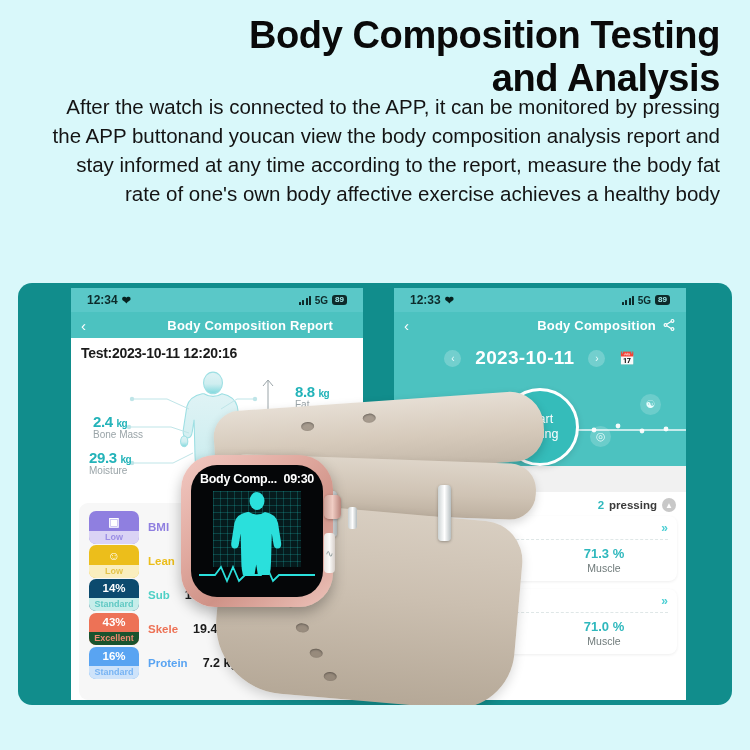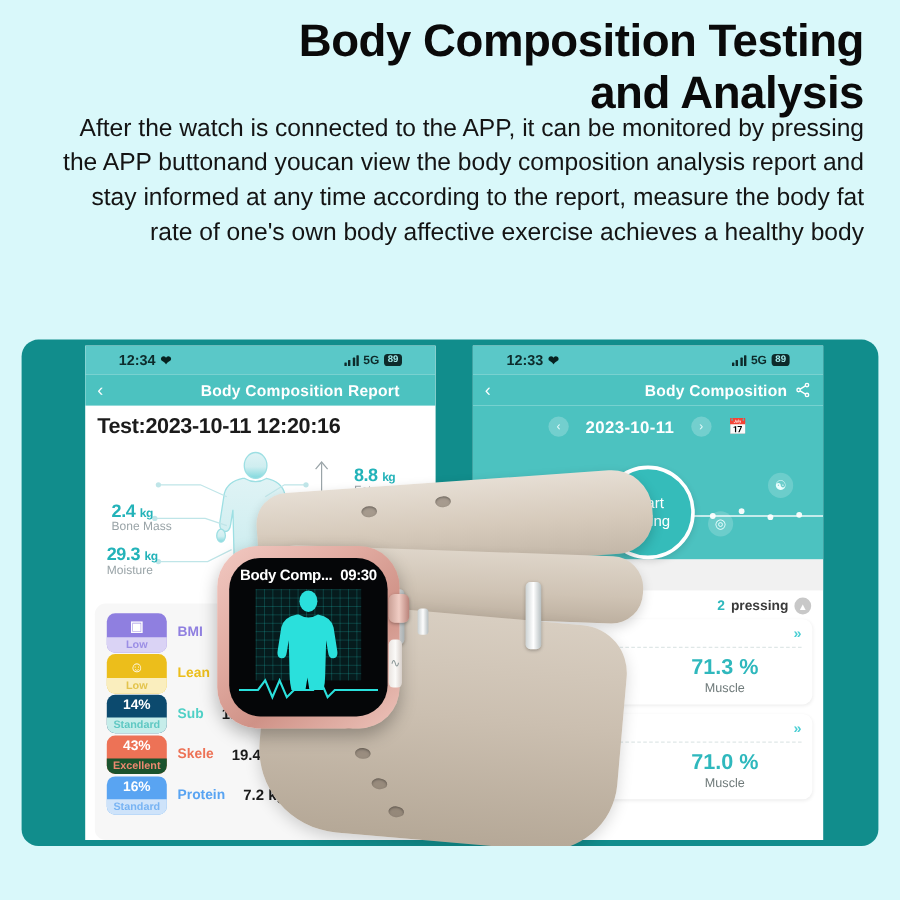--- a/index.html
+++ b/index.html
@@ -48,21 +48,21 @@
     position:absolute;top:5px;height:412px;
     background:#ffffff;
     overflow:hidden;
   }
   .phone-left{left:53px;width:292px;}
   .phone-right{left:376px;width:292px;}
 
   .statusbar{
     height:24px;background:#5ac8c8;
     display:flex;align-items:center;justify-content:space-between;
-    padding:0 28px;box-sizing:border-box;
+    padding:0 16px;box-sizing:border-box;
     color:#0d2b2b;font-size:12px;font-weight:bold;
   }
   .sb-left{display:flex;align-items:center;gap:4px;}
   .heart{color:#06211f;font-size:11px;}
   .sb-right{display:flex;align-items:center;gap:4px;font-size:10px;font-weight:bold;color:#0d2b2b;}
   .bars{display:flex;align-items:flex-end;gap:1.2px;height:9px;}
   .bars i{display:block;width:2px;background:#0d2b2b;border-radius:.5px;}
   .bars i:nth-child(1){height:3px}
   .bars i:nth-child(2){height:5px}
   .bars i:nth-child(3){height:7px}
@@ -80,21 +80,21 @@
   }
   .appbar .back{font-size:15px;line-height:1;width:20px;}
   .appbar .apptitle{
     flex:1;text-align:right;font-size:13px;font-weight:bold;
     letter-spacing:.2px;
   }
   .appbar .share{width:20px;display:flex;justify-content:flex-end;}
 
   
   .test-line{
-    font-size:18px;font-weight:bold;color:#1b1b1b;
+    font-size:14px;font-weight:bold;color:#1b1b1b;
     padding:7px 0 4px 10px;letter-spacing:-.3px;
   }
   .diagram{
     position:relative;height:140px;
   }
   .dg-label{position:absolute;white-space:nowrap;}
   .dg-val{color:#23b3b9;font-weight:bold;font-size:15px;letter-spacing:-.4px;}
   .dg-val .u{font-size:10px;font-weight:bold;}
   .dg-sub{color:#9aa4a8;font-size:10px;margin-top:-1px;}
   .hline{
@@ -126,21 +126,21 @@
   .datebar{
     display:flex;align-items:center;justify-content:center;gap:14px;
     padding-top:9px;color:#ffffff;
   }
   .dbtn{
     width:17px;height:17px;border-radius:50%;
     background:rgba(255,255,255,.22);
     display:flex;align-items:center;justify-content:center;
     font-size:10px;color:#eafdfd;
   }
-  .dtext{font-size:14px;font-weight:bold;letter-spacing:.3px;color:#fff;text-align:center;}
+  .dtext{font-size:19px;font-weight:bold;letter-spacing:.3px;color:#fff;text-align:center;}
   .cal{font-size:13px;color:#d6f7f6;}
 
   .startwrap{position:absolute;left:0;right:0;top:44px;height:84px;}
   .wave{position:absolute;left:0;right:0;top:34px;height:26px;}
   .startbtn{
     position:absolute;left:50%;top:6px;transform:translateX(-50%);
     width:72px;height:72px;border-radius:50%;
     background:#35bcba;border:3px solid #ffffff;
     box-shadow:0 2px 6px rgba(0,0,0,.12);
     display:flex;align-items:center;justify-content:center;
@@ -175,21 +175,21 @@
     box-shadow:0 1px 3px rgba(0,0,0,.07);
   }
   .card-top{
     display:flex;align-items:center;justify-content:space-between;
     font-size:10.5px;color:#7d7d7d;padding-bottom:4px;
     border-bottom:1px dashed #dfe7e7;
   }
   .chev{color:#4ccfd4;font-size:12px;font-weight:bold;}
   .card-stats{display:flex;padding-top:6px;}
   .stat{flex:1;text-align:center;}
-  .stat .sv{color:#2fb8bd;font-size:18px;font-weight:bold;}
+  .stat .sv{color:#2fb8bd;font-size:13px;font-weight:bold;}
   .stat .sl{color:#6f7a7a;font-size:10.5px;margin-top:1px;}
 
   
   .watch{position:absolute;left:0;top:0;width:714px;height:422px;pointer-events:none;}
 
   .wcase{
     position:absolute;left:163px;top:172px;width:152px;height:152px;
     border-radius:34px;
     background:linear-gradient(140deg,#f2c9c2 0%,#e0a99f 38%,#cf9287 62%,#edc3ba 100%);
     box-shadow:0 6px 14px rgba(0,0,0,.28);

